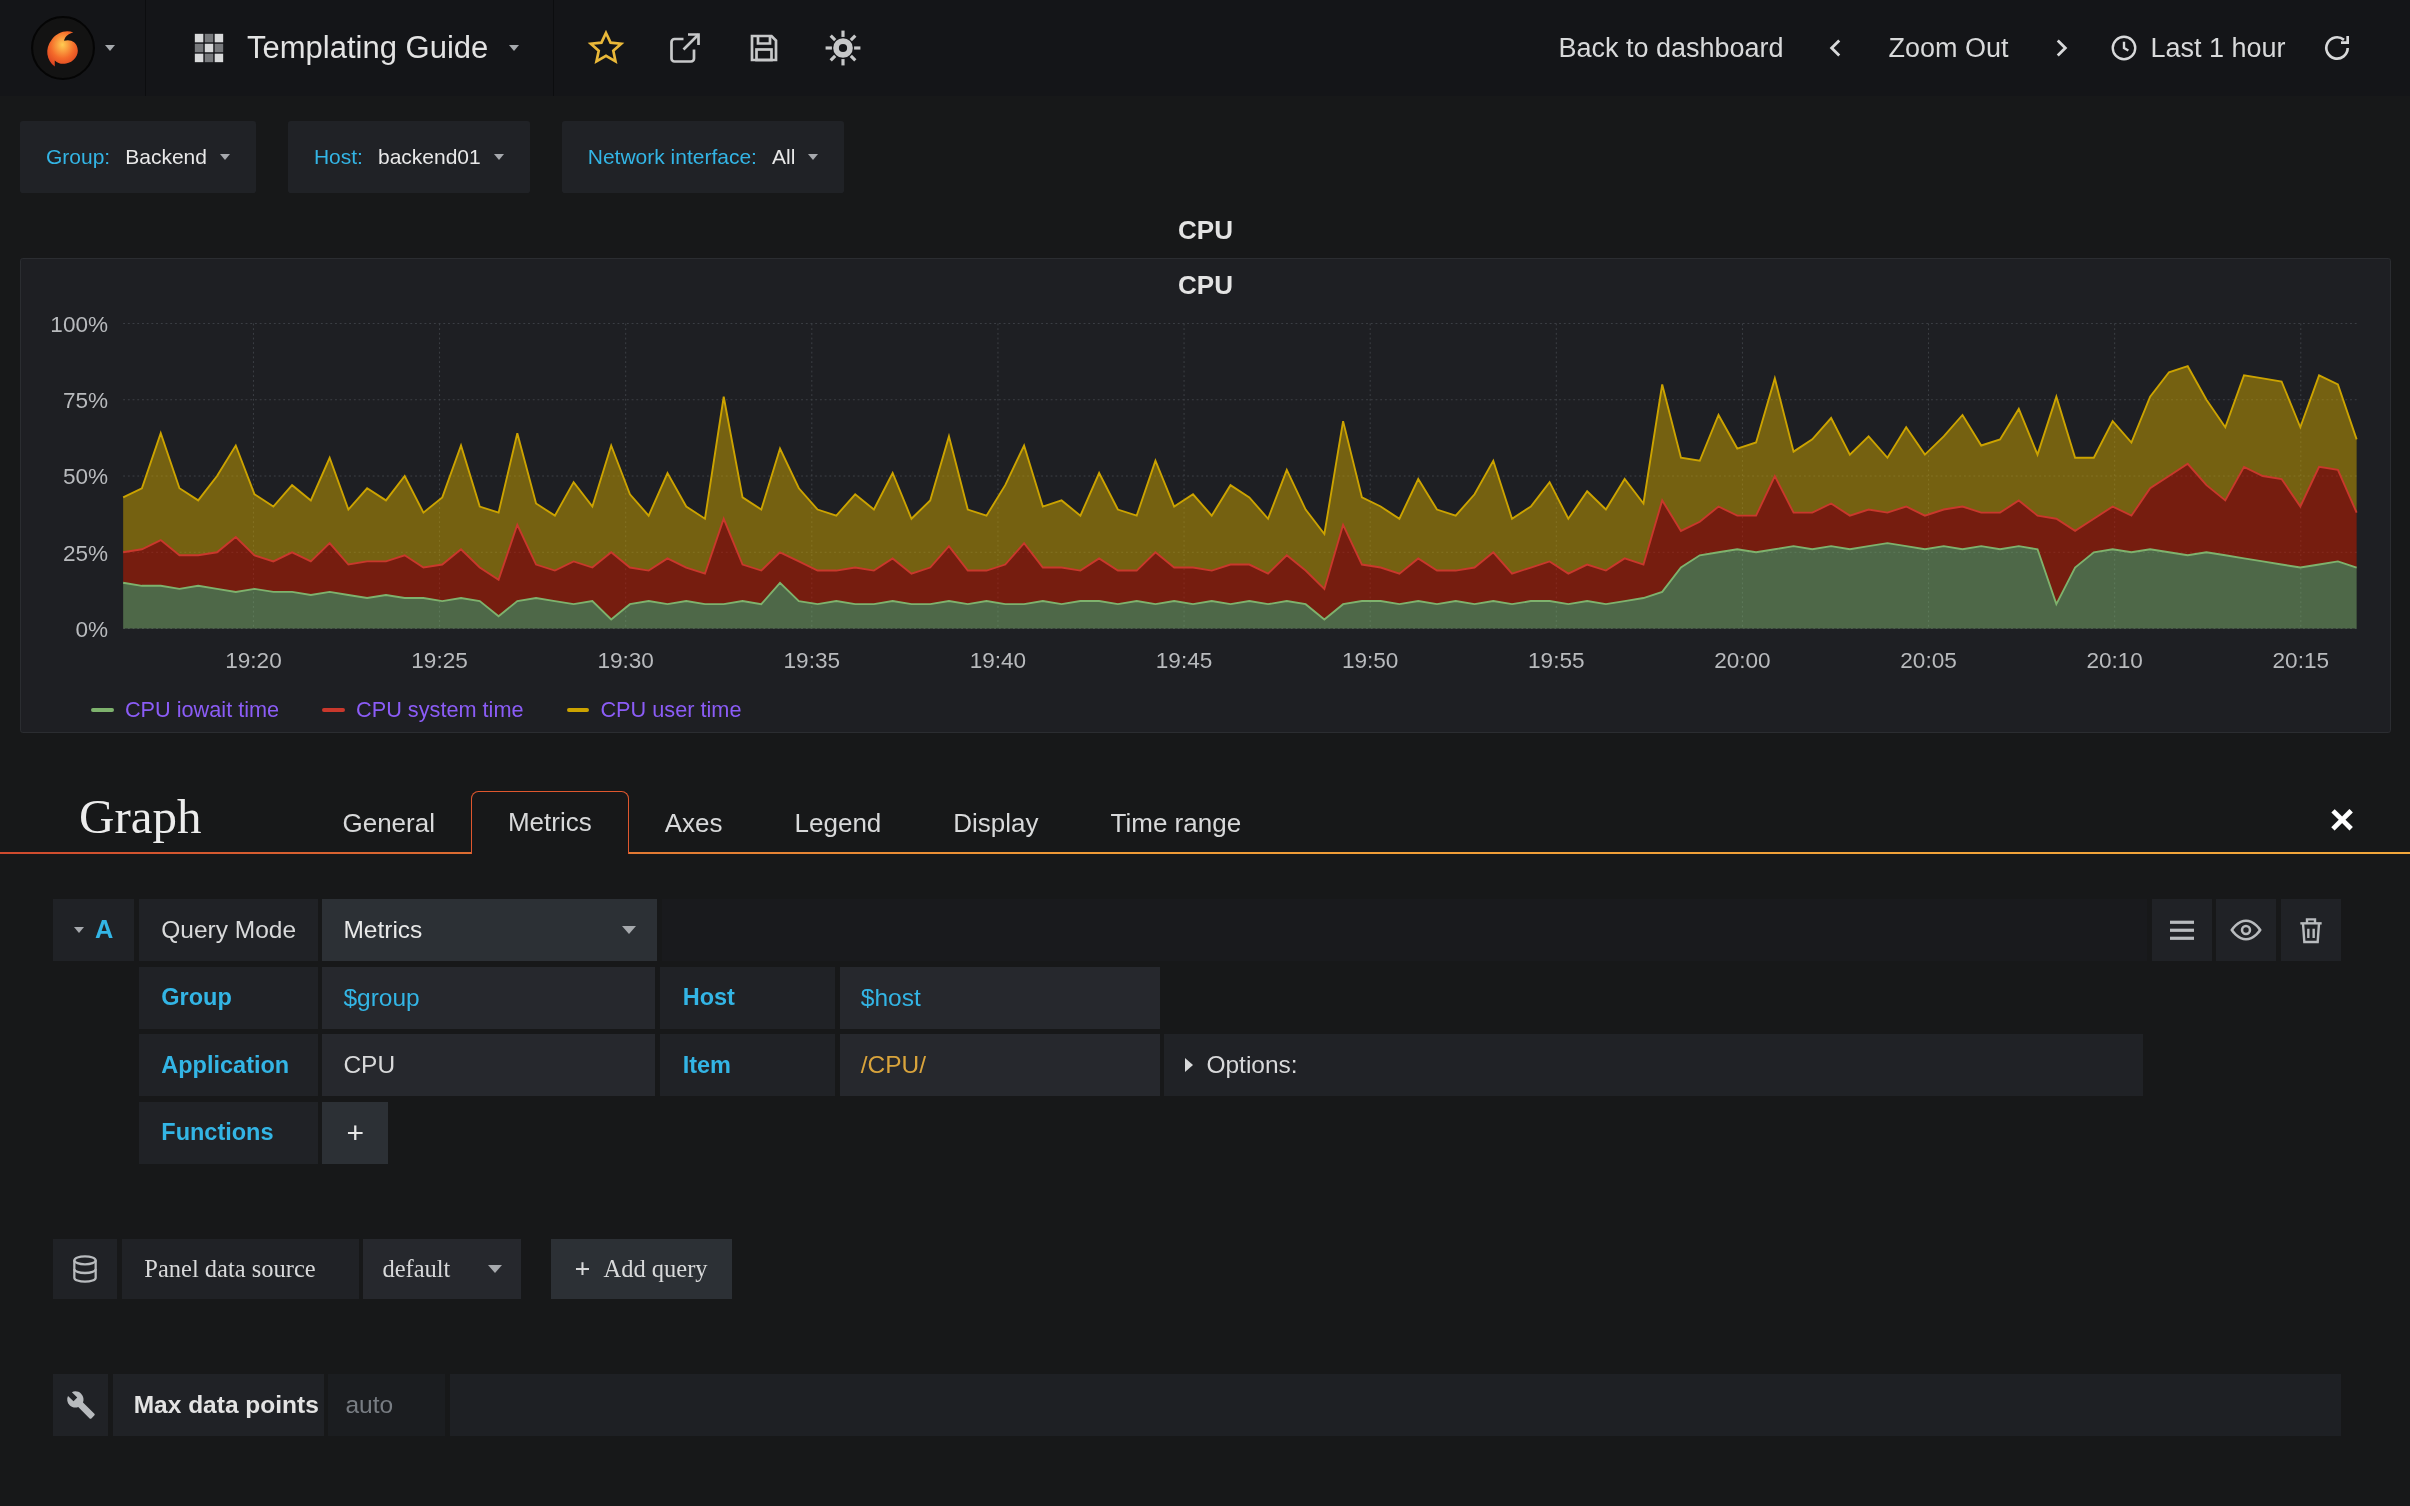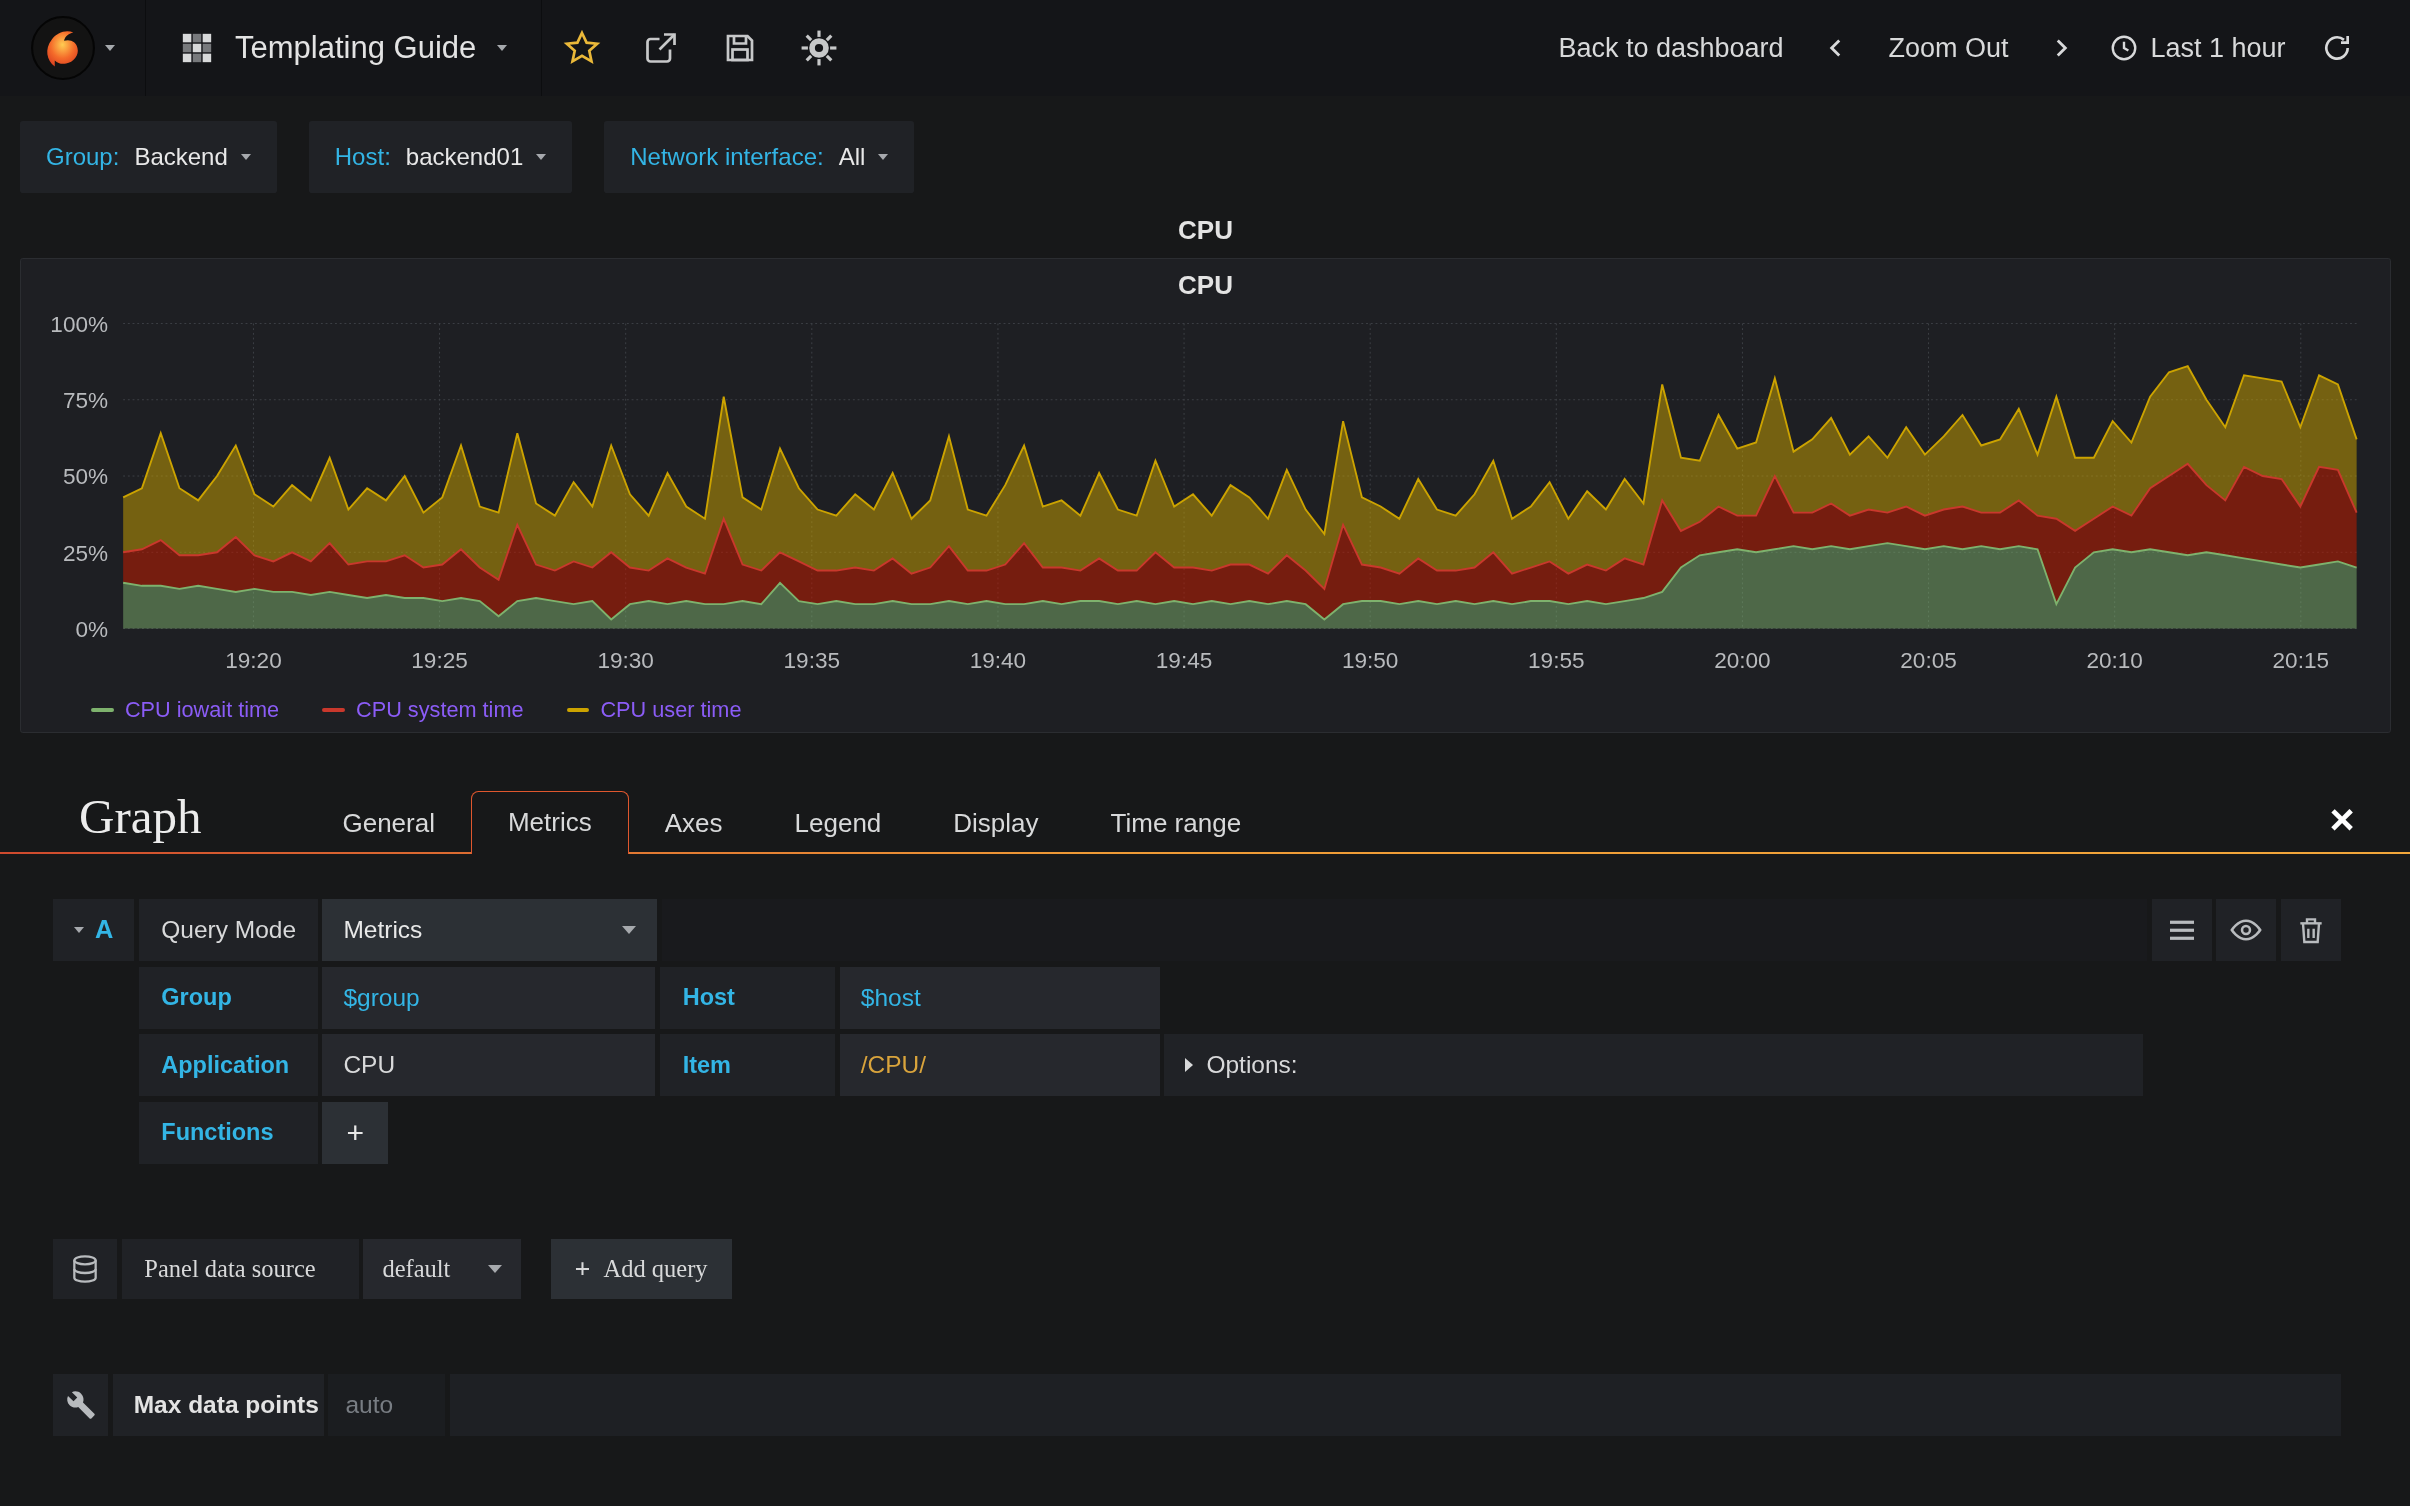--- a/index.html
+++ b/index.html
@@ -3,37 +3,37 @@
 <meta charset="utf-8">
 <style>
   html,body{margin:0;padding:0;}
   body{
     width:2411px;height:1507px;overflow:hidden;
     background:#171819;color:#d8d9da;
     font-family:"Liberation Sans",sans-serif;
     position:relative;
   }
   
-  .navbar{height:96px;background:#141518;display:flex;align-items:stretch;}
+  .navbar{height:96px;background:#141518;display:flex;align-items:stretch;gap:12px;}
   .nav-logo{width:145px;display:flex;align-items:center;justify-content:center;gap:9.4px;
     border-right:0.9px solid #0c0d0f;cursor:pointer;}
   .nav-dash{display:flex;align-items:center;gap:21px;padding:0 34px;border-right:0.9px solid #0c0d0f;cursor:pointer;}
   .nav-title{font-size:31px;color:#e3e3e3;white-space:nowrap;}
   .nav-actions{display:flex;align-items:center;}
   .nav-icon-btn{width:79px;height:100%;display:flex;align-items:center;justify-content:center;cursor:pointer;}
   .nav-right{margin-left:auto;display:flex;align-items:center;gap:9.4px;padding-right:45px;}
   .nav-link{font-size:27px;color:#d8d9da;padding:0 17px;cursor:pointer;white-space:nowrap;}
   .nav-chev{padding:0 13px;display:flex;align-items:center;cursor:pointer;}
   .time-btn{display:flex;align-items:center;gap:11.3px;font-size:27px;cursor:pointer;padding:0 13px;white-space:nowrap;}
   .caret{width:0;height:0;border-left:7.5px solid transparent;border-right:7.5px solid transparent;border-top:8.5px solid #a6a9ad;}
   .caret.sm{border-left-width:5.6px;border-right-width:5.6px;border-top-width:6.6px;}
   
   .submenu{display:flex;gap:32px;padding:24.5px 20px 19px 20px;}
   .tpl-var{height:72px;background:#202226;border-radius:2.8px;display:flex;align-items:center;
-    padding:0 26px;gap:15px;font-size:24px;cursor:pointer;}
+    padding:0 26px;gap:15px;font-size:21px;cursor:pointer;}
   .tpl-label{color:#33b5e5;}
   .tpl-value{color:#e8e8e8;display:flex;align-items:center;gap:13px;}
   
   .outer-title{text-align:center;font-size:26px;font-weight:bold;color:#e3e3e3;margin:3.8px 0 11.3px;}
   .panel{margin:0 20px;background:#1e1f23;border:0.9px solid #2b2d31;border-radius:2.8px;}
   .panel-title{height:53px;display:flex;align-items:center;justify-content:center;
     font-size:26px;font-weight:bold;color:#e3e3e3;cursor:pointer;}
   .chart-wrap{padding:0 7.5px;}
   #cpu-chart{display:block;width:2354px;height:377px;margin:0 auto;}
   .grid{stroke:#3f4247;stroke-width:1;stroke-dasharray:2 3;}

